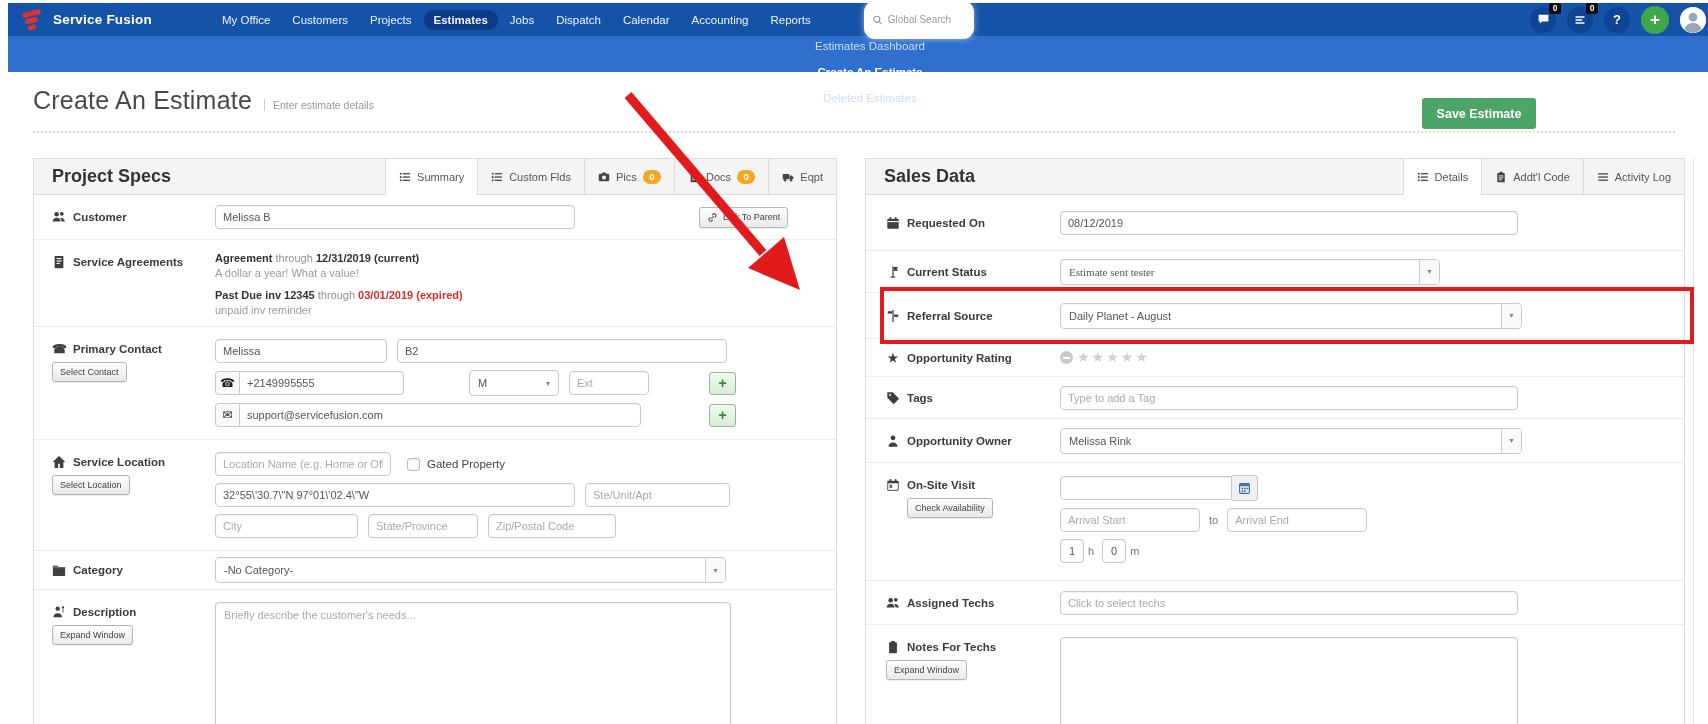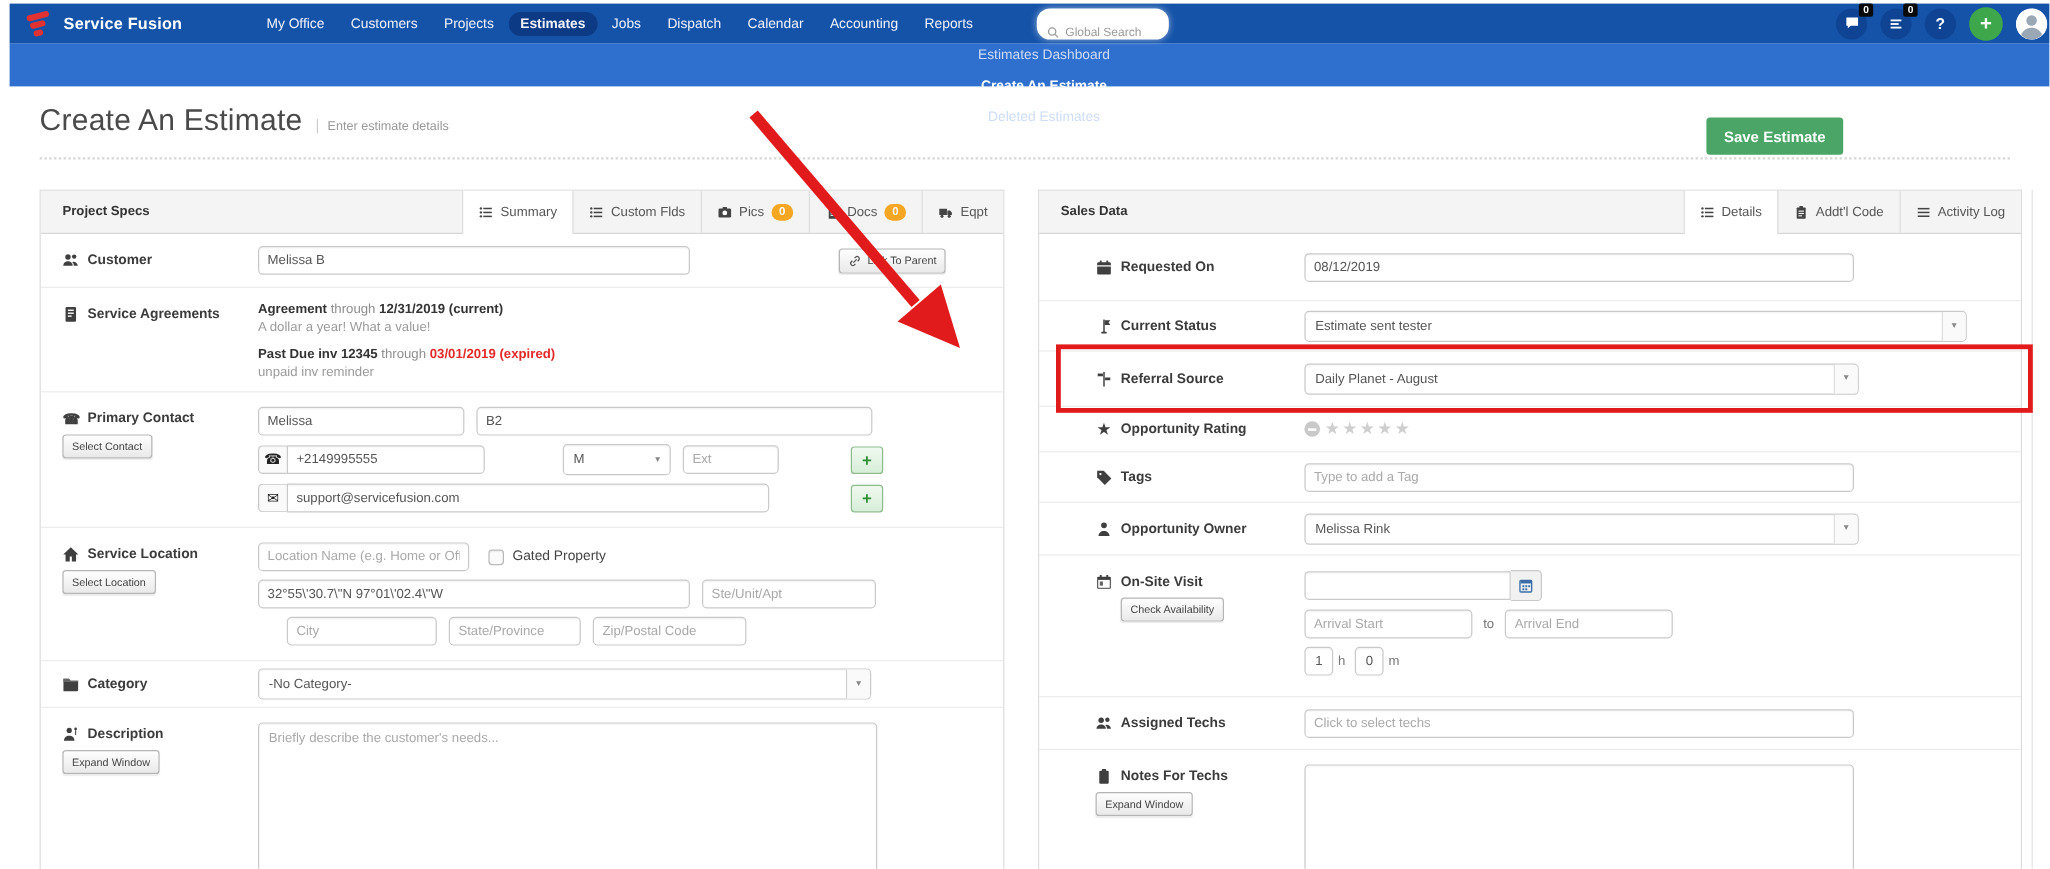--- a/index.html
+++ b/index.html
@@ -14,22 +14,22 @@
   .logo { position:relative; width:24px; height:24px; }
   .logo span { position:absolute; background:#e23131; border-radius:4px; transform:rotate(-14deg); }
   .logo .s1 { left:2px; top:3px;  width:19px; height:5px; }
   .logo .s2 { left:5px; top:10px; width:13px; height:5px; }
   .logo .s3 { left:8px; top:17px; width:8px;  height:5px; }
   .brand-name { color:#fff; font-size:13.5px; font-weight:bold; letter-spacing:.2px; }
   .nav-menu { display:flex; align-items:center; margin-left:18px; }
   .nav-item { color:#eef3fb; font-size:11.5px; padding:4px 10px; margin:0 1px;
               border-radius:12px; cursor:pointer; white-space:nowrap; }
   .nav-item.active { background:#0d3a84; font-weight:bold; }
-  .gsearch { margin-left:42px; width:110px; height:26px; background:#fff; border-radius:11px;
-             display:flex; align-items:flex-end; padding:0 8px; gap:5px;
+  .gsearch { margin-left:42px; width:110px; height:38px; background:#fff; border-radius:11px;
+             display:flex; align-items:center; padding:0 8px; gap:5px;
              box-shadow:0 0 6px rgba(255,255,255,.55); }
   .gsearch input { border:none; outline:none; width:78px; font-size:10px; color:#555;
                    font-family:inherit; background:transparent; }
   .gsearch input::placeholder { color:#9a9a9a; }
   .nav-icons { margin-left:auto; display:flex; align-items:center; gap:11px; padding-right:2px; }
   .circ { position:relative; width:26px; height:26px; border-radius:50%; background:#0f4494;
           display:flex; align-items:center; justify-content:center; color:#fff; cursor:pointer; }
   .circ.green { background:#3fa74b; width:28px; height:28px; font-size:17px; font-weight:bold; }
   .circ.help { font-size:13px; font-weight:bold; }
   .circ.avatar { background:#fff; overflow:hidden; }
@@ -51,36 +51,36 @@
               color:#fff; border:none; border-radius:3px; font-size:12.5px; font-weight:bold;
               font-family:inherit; cursor:pointer; z-index:5; }
   .dotline { position:absolute; left:33px; right:33px; top:131px; border-top:2px dotted #d9d9d9; }
 
   
   .main { position:absolute; left:33px; top:158px; display:flex; }
   .panel { border:1px solid #ddd; background:#fff; }
   .panel.left  { width:804px; margin-right:28px; }
   .panel.right { width:820px; }
   .phead { background:#f4f4f4; border-bottom:1px solid #d6d6d6; height:36px; display:flex; }
-  .ptitle { font-size:11px; font-weight:bold; color:#333; line-height:35px; padding-left:18px; }
+  .ptitle { font-size:18px; font-weight:bold; color:#333; line-height:35px; padding-left:18px; }
   .tabs { margin-left:auto; display:flex; }
   .tab { display:flex; align-items:center; gap:6px; padding:0 13px; border-left:1px solid #ddd;
          font-size:11px; color:#555; cursor:pointer; }
   .tab.active { background:#fff; margin-bottom:-1px; font-weight:normal; }
   .tab .ticon { width:12px; height:12px; color:#444; }
   .badge { background:#f5a623; color:#fff; font-size:9.5px; font-weight:bold;
            border-radius:9px; padding:1.5px 6.5px; }
 
   .row { display:flex; border-bottom:1px solid #ececec; padding:8px 18px; position:relative;
          align-items:flex-start; }
   .row.center { align-items:center; }
   .rlabel { flex:0 0 163px; display:flex; flex-wrap:wrap; gap:6px 7px; align-items:center;
             font-size:11.5px; font-weight:bold; color:#3b3b3b; padding-top:3px;
             align-content:flex-start; }
-  .panel.right .rlabel { flex:0 0 174px;margin-left:27px; }
+  .panel.right .rlabel { flex:0 0 174px; }
   .row.center .rlabel { padding-top:0; }
   .licon { width:14px; height:14px; color:#3f3f3f; flex:0 0 14px; }
   .licon svg { display:block; width:100%; height:100%; }
   .lglyph { font-size:12px; color:#3f3f3f; width:14px; text-align:center; }
   .rfield { flex:1; }
 
   .inp { height:24px; border:1px solid #c9c9c9; border-radius:4px; padding:0 7px;
          font-size:11px; color:#555; font-family:inherit; outline:none; background:#fff;
          box-shadow:inset 0 1px 1px rgba(0,0,0,.05); }
   .inp::placeholder, textarea::placeholder { color:#a9a9a9; }
@@ -361,21 +361,21 @@
         <div class="frow">
           <input class="inp" style="width: 176px;" placeholder="Location Name (e.g. Home or Office)">
           <span class="chk" style="margin-left:16px;"></span>
           <span class="chk-label">Gated Property</span>
         </div>
         <div class="frow">
           <input class="inp" style="width: 360px;" value="32°55\'30.7\&quot;N 97°01\'02.4\&quot;W">
           <input class="inp" style="width: 145px; margin-left: 10px;" placeholder="Ste/Unit/Apt">
         </div>
         <div class="frow">
-          <input class="inp" style="width: 125px; margin-left: 24px;" placeholder="City">
+          <input class="inp" style="width: 143px;" placeholder="City">
           <input class="inp" style="width: 110px; margin-left: 10px;" placeholder="State/Province">
           <input class="inp" style="width: 128px; margin-left: 10px;" placeholder="Zip/Postal Code">
         </div>
       </div>
     </div>
 
     <div class="row center" style="padding:6px 18px;">
       <div class="rlabel">
         <span class="licon">
             <svg viewBox="0 0 16 16" fill="currentColor">
@@ -470,21 +470,21 @@
         <span class="licon">
             <svg viewBox="0 0 16 16" fill="currentColor">
               <rect x="7.3" y="1.5" width="1.4" height="12"></rect>
               <path d="M8.7 2.2h5.3l-1.7 2.2 1.7 2.2H8.7z"></path>
               <rect x="5.3" y="13.2" width="5.4" height="1.5" rx="0.7"></rect>
             </svg>
           </span>
         <span>Current Status</span>
       </div>
       <div class="rfield">
-        <div class="sel" style="width:552px;">
+        <div class="sel" style="width:380px;font-family:Liberation Serif, serif;">
           <span class="val">Estimate sent tester</span>
           <span class="caret">▼</span>
         </div>
       </div>
     </div>
 
     <div class="row center" style="min-height:46px; padding:6px 20px;">
       <div class="rlabel">
         <span class="licon">
             <svg viewBox="0 0 16 16" fill="currentColor">

